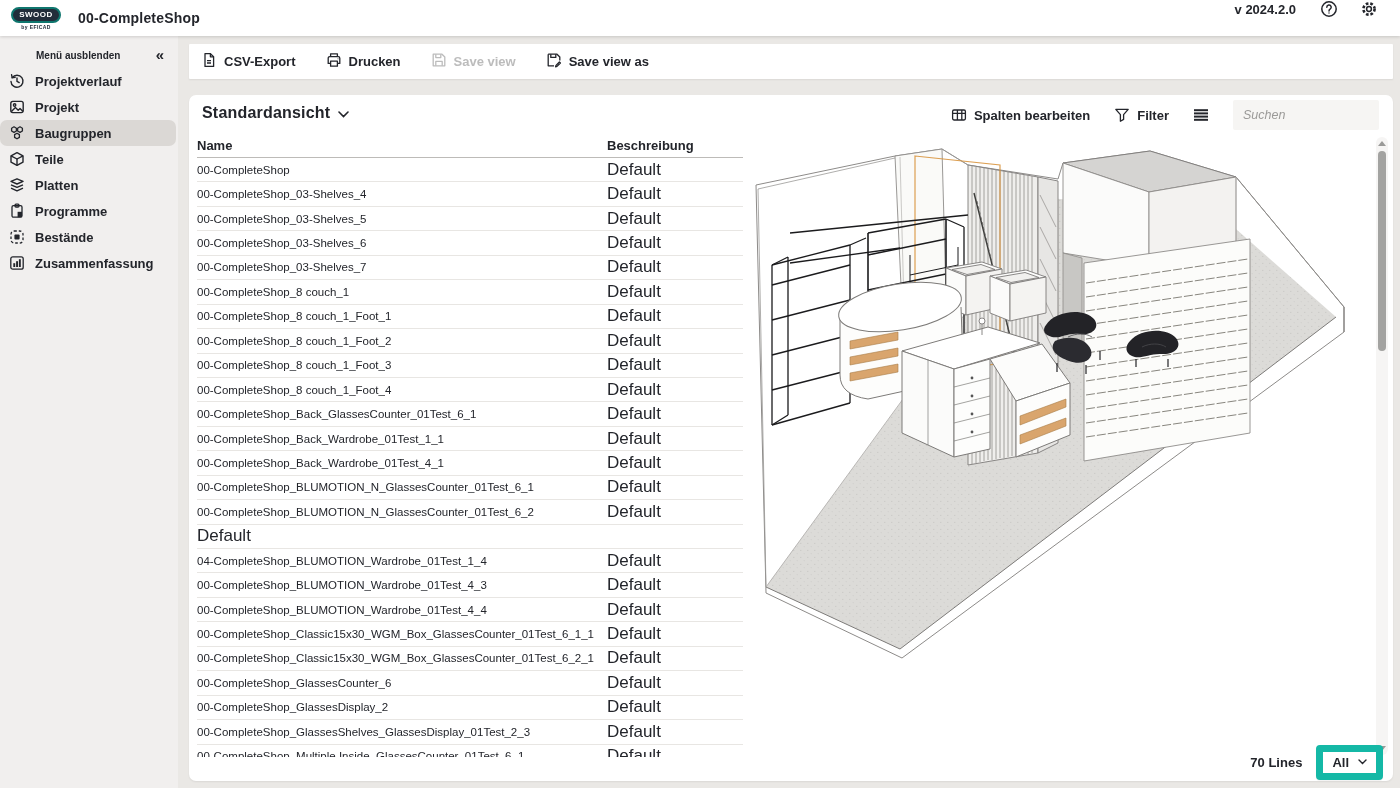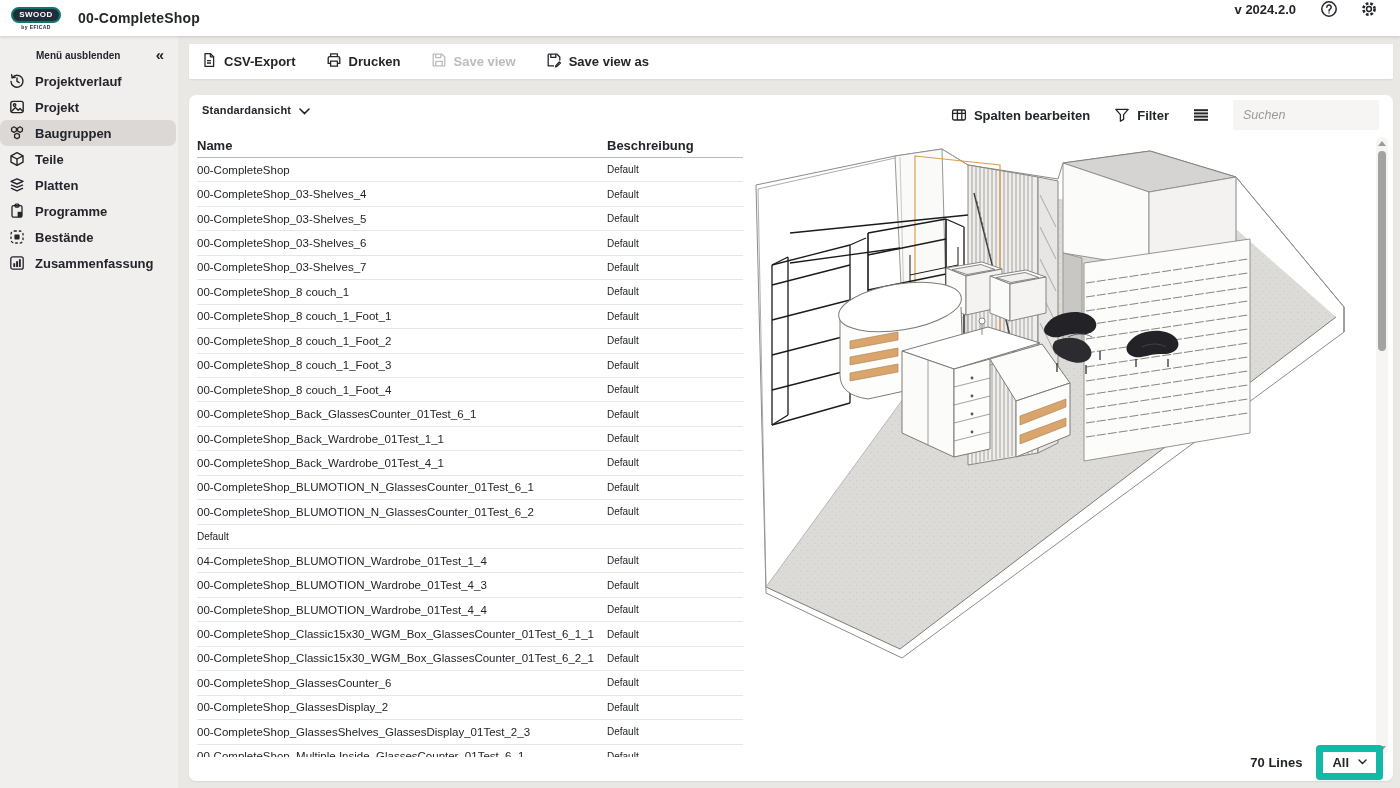--- a/index.html
+++ b/index.html
@@ -35,41 +35,41 @@
   .toolbar-card { position:absolute; left:189px; top:44px; width:1204px; height:35px; background:#fff;
     border-radius:1px; box-shadow:0 1px 2px rgba(0,0,0,.07); display:flex; align-items:center; padding:0 12px; }
   .tb-btn { display:flex; align-items:center; gap:7px; margin-right:30px; font-size:13px; font-weight:700;
     cursor:pointer; color:#23252b; }
   .tb-btn svg { width:16px; height:16px; }
   .tb-btn.disabled { color:#bcbcbc; cursor:default; }
 
   .main-card { position:absolute; left:189px; top:95px; width:1204px; height:686px; background:#fff;
     border-radius:7px; box-shadow:0 1px 2px rgba(0,0,0,.07); }
 
-  .view-title { position:absolute; left:13px; top:9px; font-size:11px; font-weight:700; letter-spacing:.2px;
+  .view-title { position:absolute; left:13px; top:9px; font-size:16px; font-weight:700; letter-spacing:.2px;
     display:flex; align-items:center; gap:8px; cursor:pointer; }
   .view-title svg { width:11px; height:7px; margin-top:3px; }
 
   .view-actions { position:absolute; right:14px; top:4px; height:32px; display:flex; align-items:center; gap:24px; }
   .va-btn { display:flex; align-items:center; gap:7px; font-size:13px; font-weight:700; cursor:pointer; }
   .va-btn svg { width:16px; height:16px; }
   .density-btn { cursor:pointer; display:flex; align-items:center; }
   .density-btn svg { width:16px; height:16px; }
   .search-box { width:146px; height:30px; background:#f6f5f3; border:none; outline:none; border-radius:2px;
     padding:0 10px; font-size:12.5px; font-style:italic; color:#0f766e; font-family:"Liberation Sans",sans-serif; }
   .search-box::placeholder { color:#9b9a98; font-style:italic; }
 
   
   .table-wrap { position:absolute; left:8px; top:38px; width:546px; height:624px; overflow:hidden; }
   .thead { display:flex; align-items:center; height:25px; border-bottom:1px solid #bdbbb8; }
   .th-name { width:410px; font-size:13px; font-weight:700; }
   .th-desc { flex:1; font-size:13px; font-weight:700; }
   .trow { display:flex; align-items:center; height:24.45px; border-bottom:1px solid #e8e6e3; cursor:pointer; }
   .tc-name { width:410px; font-size:11.5px; white-space:nowrap; overflow:hidden; }
-  .tc-desc { flex:1; font-size:10px; }
+  .tc-desc { flex:1; font-size:17px; }
 
   
   .preview-wrap { position:absolute; left:560px; top:40px; width:622px; height:620px; cursor:grab; }
 
   
   .vscroll { position:absolute; right:5px; top:42px; width:12px; height:618px; background:#f6f5f4; border-radius:6px; }
   .vs-up, .vs-down { position:absolute; left:2px; width:0; height:0; border-left:4px solid transparent;
     border-right:4px solid transparent; }
   .vs-up { top:4px; border-bottom:5px solid #9a9a98; }
   .vs-down { bottom:4px; border-top:5px solid #9a9a98; }

